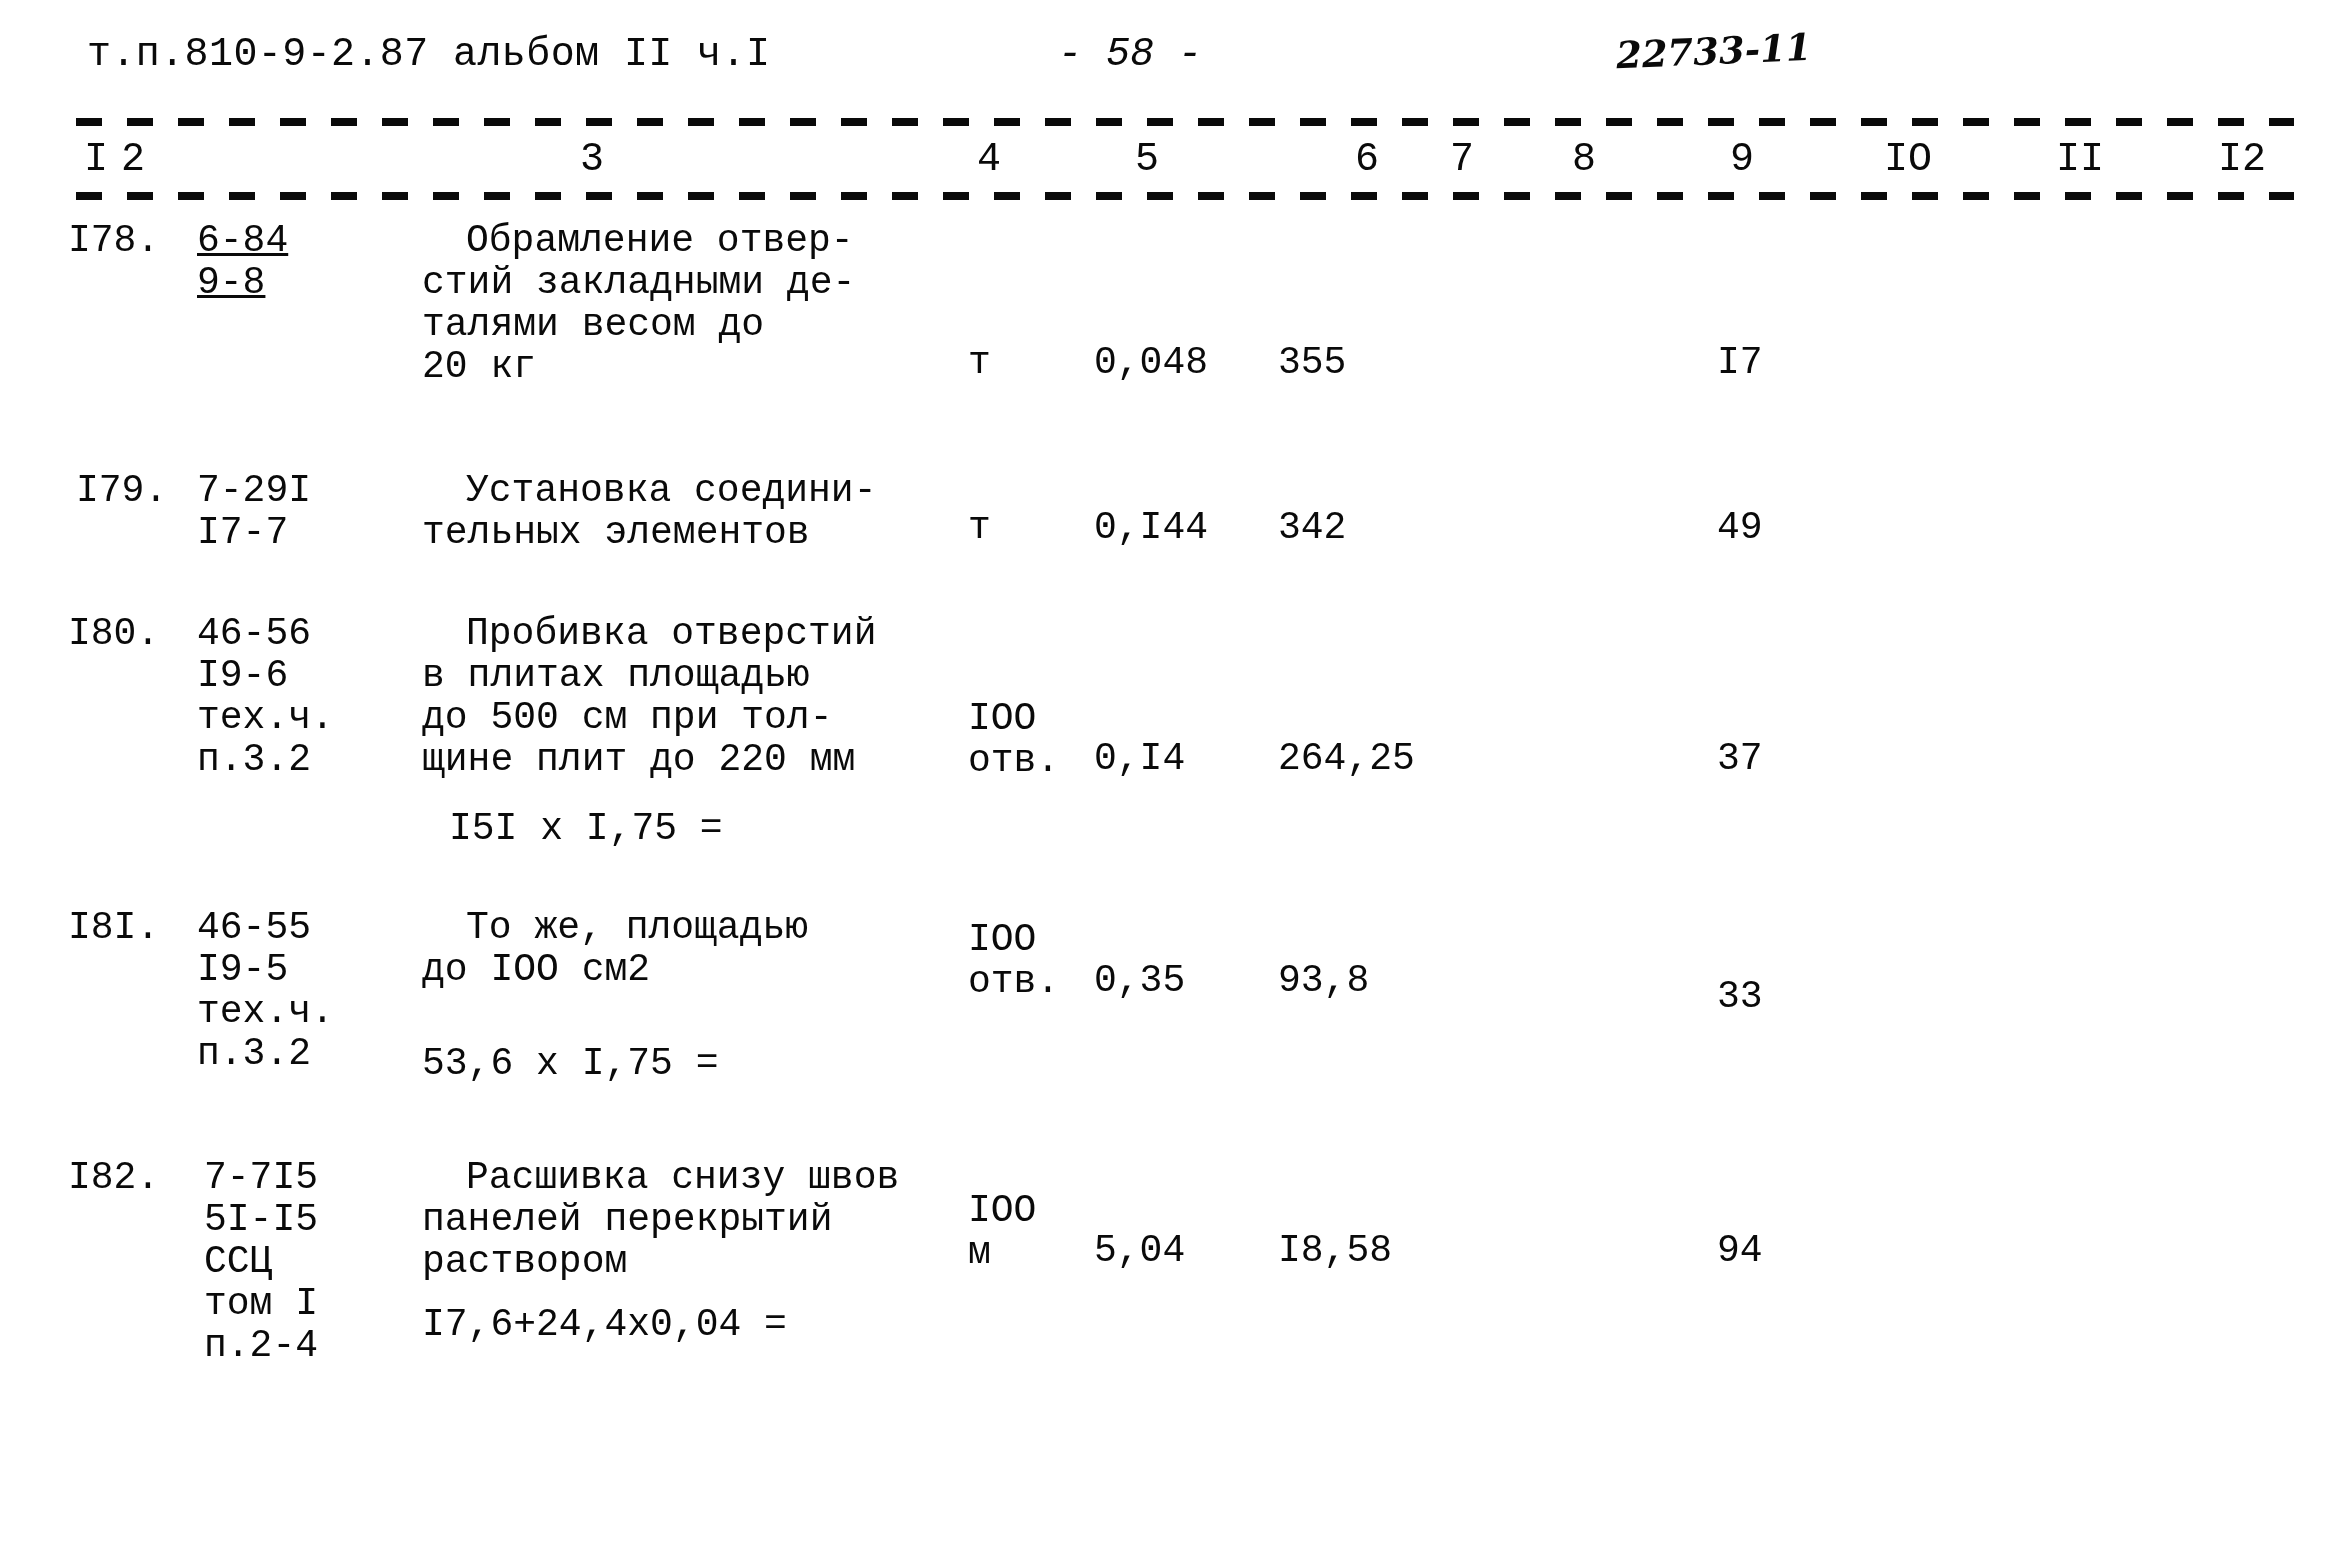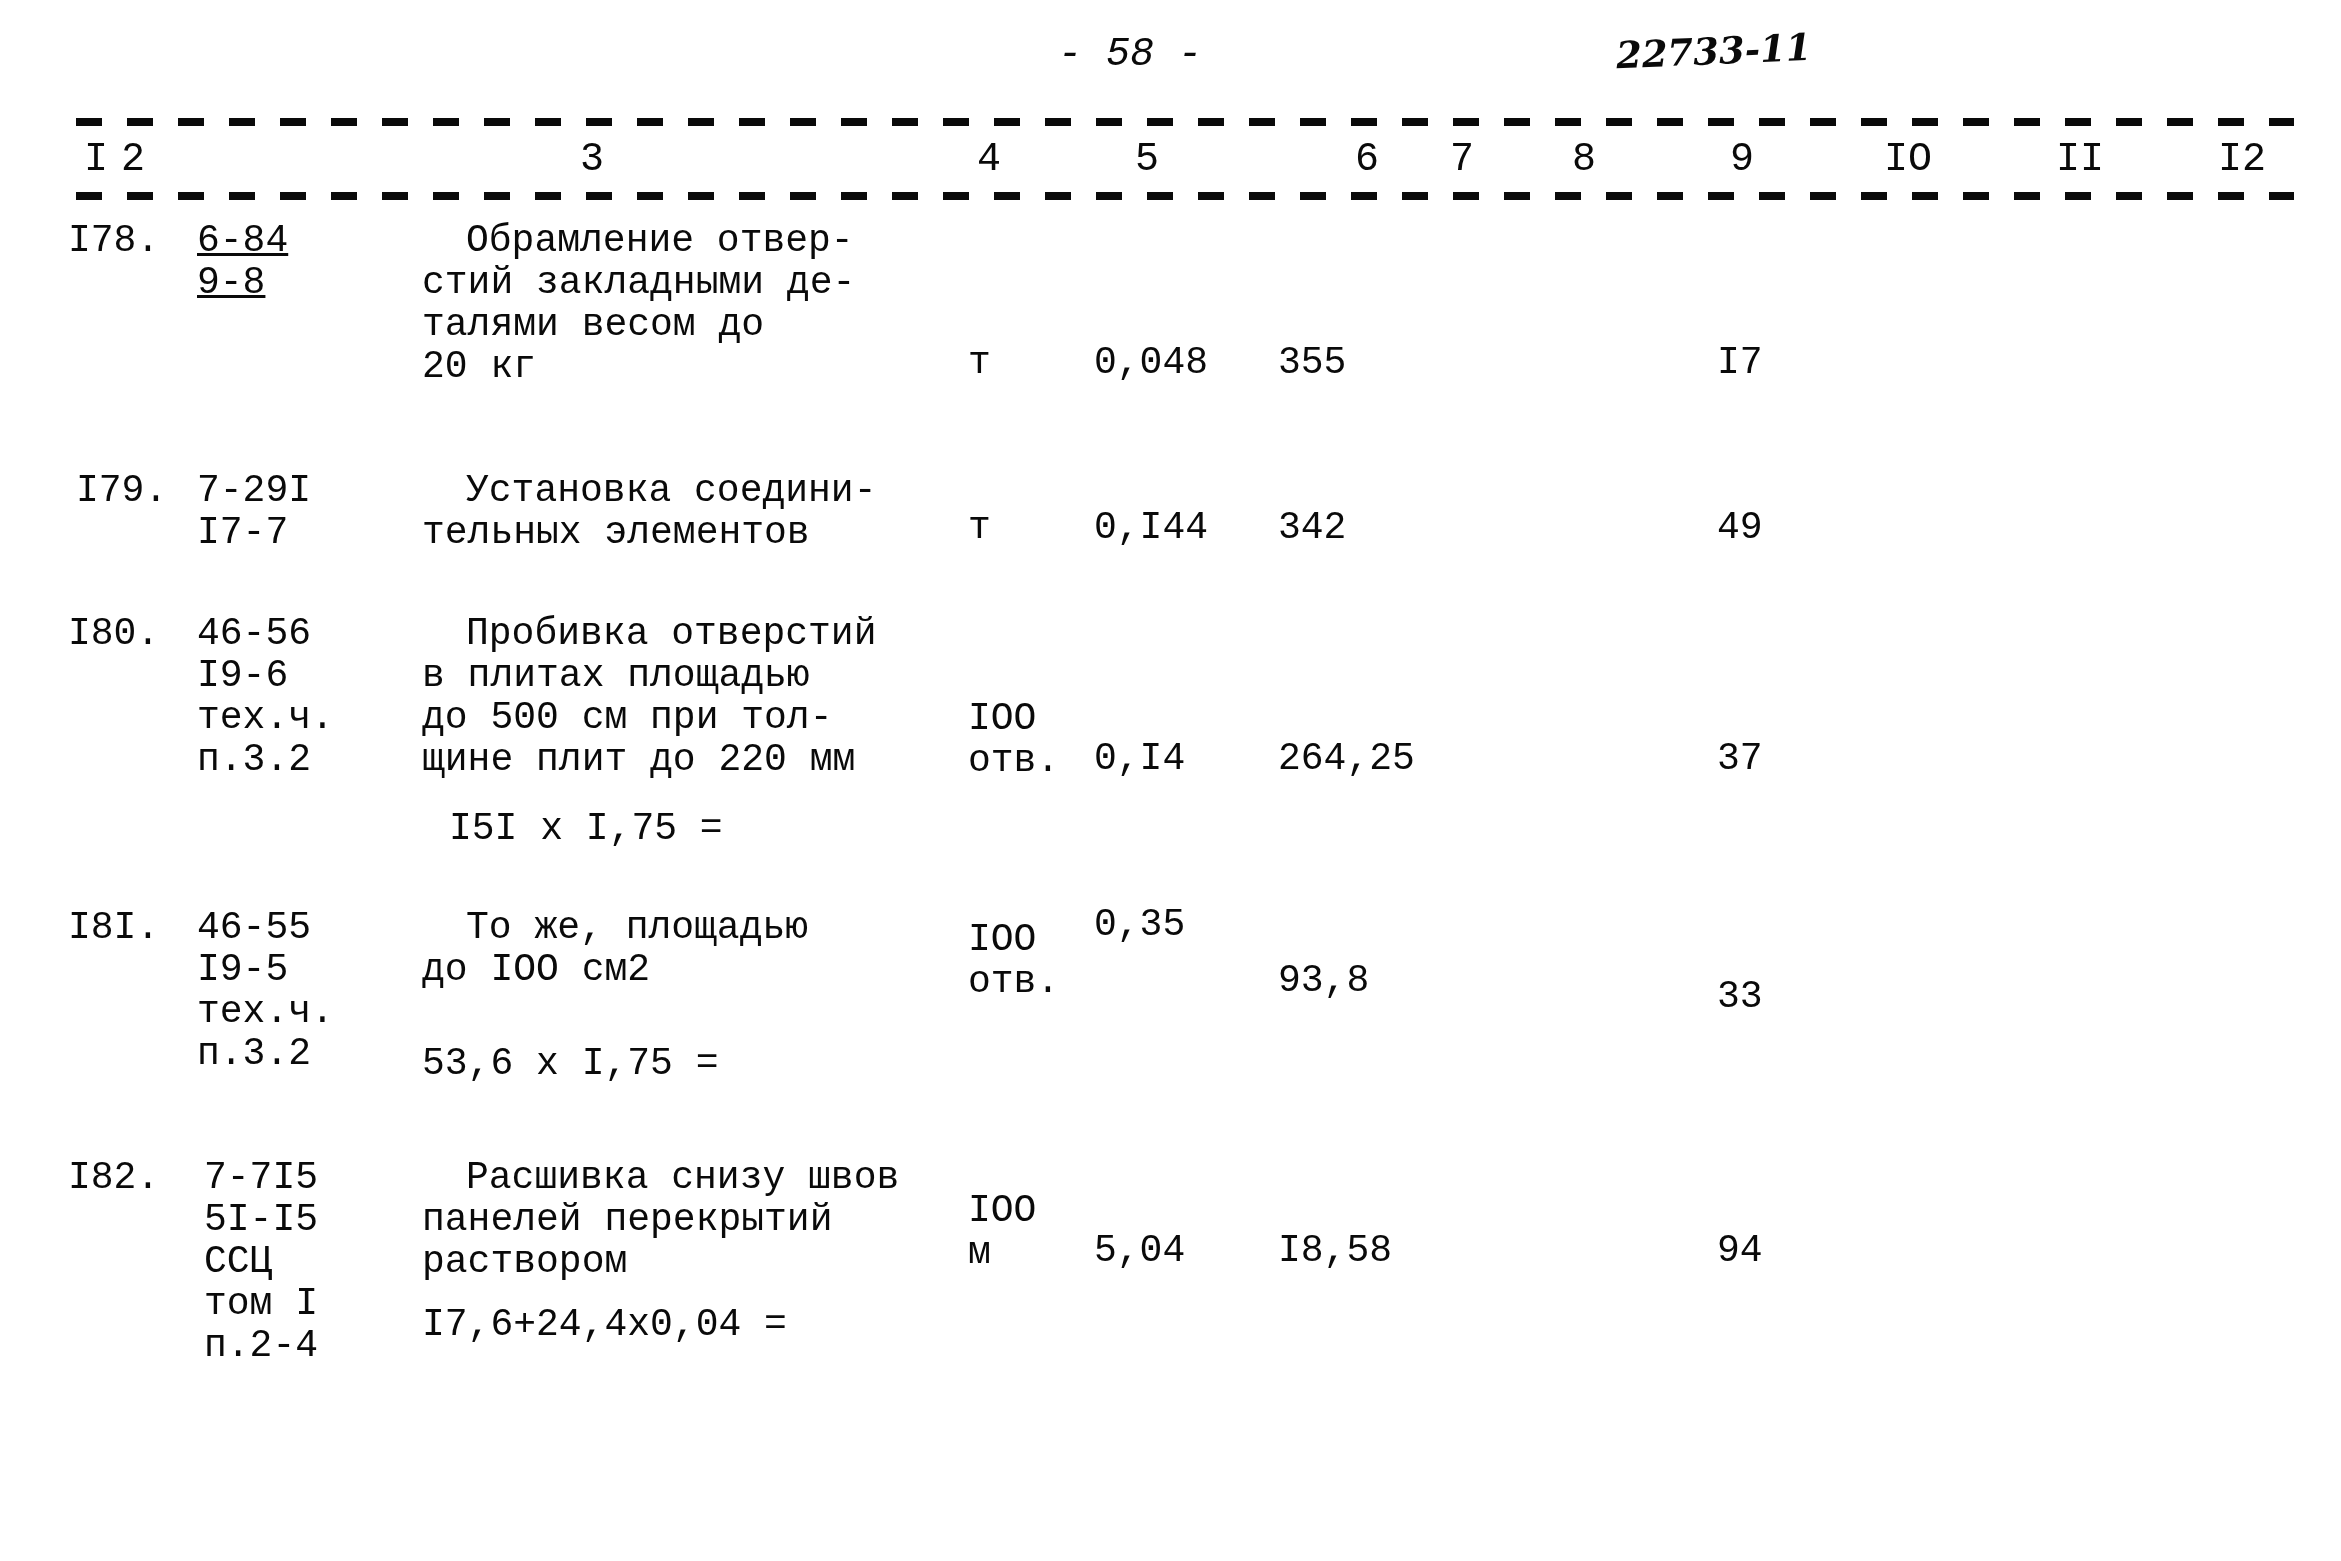--- a/index.html
+++ b/index.html
@@ -109,20 +109,21 @@
     line-height: 42px;
     white-space: pre;
   }
 </style>
 </head>
 <body>
 
 <div class="page">
 
   <div class="doc-header">
+    <div class="doc-code">т.п.810-9-2.87 альбом II ч.I</div>
     <div class="page-number">- 58 -</div>
     <div class="stamp-number">22733-11</div>
   </div>
 
   <div class="rule rule-top"></div>
   <div class="rule rule-bottom"></div>
 
   <div id="col-head-layer">
       <div class="col-head" style="left: 84px;">I</div>
       <div class="col-head" style="left: 121px;">2</div>
@@ -183,21 +184,21 @@
       <div class="row" style="top: 0px;">
         <div class="cell c-num" style="top: 907px;">I8I.</div>
         <div class="cell c-code" style="top: 907px;">46-55
 I9-5
 тех.ч.
 п.3.2</div>
         <div class="cell c-desc c-desc-first" style="top: 907px;">То же, площадью</div>
         <div class="cell c-desc" style="top: 949px;">до IOO см2</div>
         <div class="cell c-unit" style="top: 919px;">IOO
 отв.</div>
-        <div class="cell c-qty" style="top: 904px; font-family: Liberation Mono, monospace;">0,35</div>
+        <div class="cell c-qty" style="top: 960px; font-family: Liberation Mono, monospace;">0,35</div>
         <div class="cell c-price" style="top: 960px;">93,8</div>
         <div class="cell c-c9" style="top: 976px; text-align: center;">33</div>
         <div class="formula" style="top: 1043px;">53,6 x I,75 =</div>
       </div>
       <div class="row" style="top: 0px;">
         <div class="cell c-num" style="top: 1157px;">I82.</div>
         <div class="cell c-code" style="top: 1157px; margin-left: 7px;">7-7I5
 5I-I5
 ССЦ
 том I

